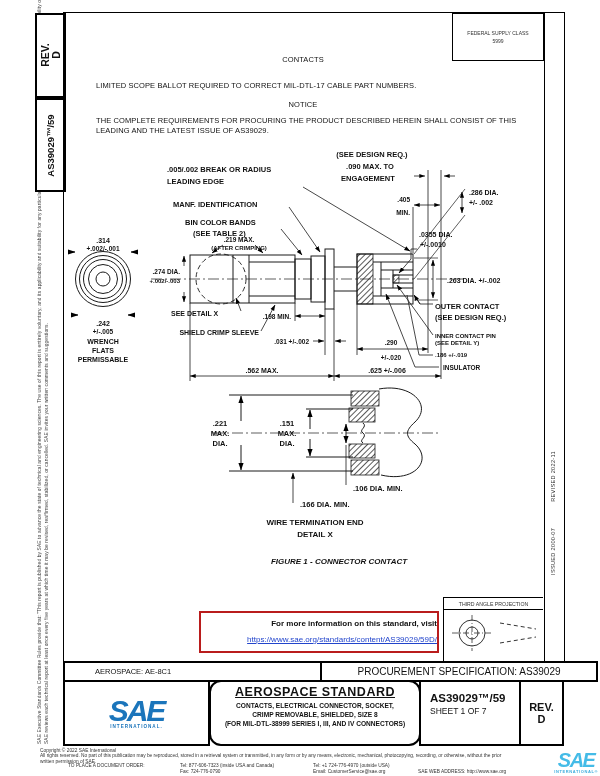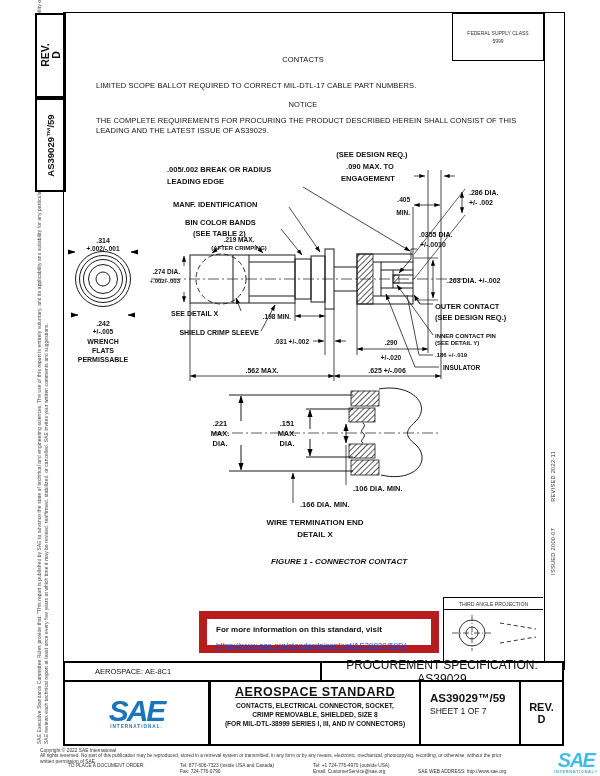--- a/index.html
+++ b/index.html
@@ -225,21 +225,21 @@
     <text class="t75" x="224" y="303" text-anchor="middle">DIA.</text>
     <text class="t75" x="290" y="348">.106 DIA. MIN.</text>
     <text class="t75" x="237" y="364">.166 DIA. MIN.</text>
     <text class="t8" style="font-size:8px" x="252" y="382" text-anchor="middle">WIRE TERMINATION END</text>
     <text class="t8" style="font-size:8px" x="252" y="394" text-anchor="middle">DETAIL X</text>
   </g>
 </svg>
 
 <div class="abs ctr" style="left:63px;top:557px;width:466px;font-size:8px;font-weight:bold;font-style:italic;margin-left:43px;">FIGURE 1 - CONNECTOR CONTACT</div>
 
-<div class="abs" style="left:199px;top:611px;width:240px;height:42px;border:8px solid #b91c1c;box-sizing:border-box;padding:6px 0 0 9px;">
+<div class="abs" style="left:199px;top:611px;width:240px;height:42px;border:2px solid #b91c1c;box-sizing:border-box;padding:6px 0 0 9px;text-align:right;">
   <div style="font-size:8px;font-weight:bold;">For more information on this standard, visit</div>
   <a href="#" class="stdlink" style="font-size:8px;">https://www.sae.org/standards/content/AS39029/59D/</a>
 </div>
 
 <div class="abs" style="left:443px;top:597px;width:100px;height:71px;border-top:1.4px solid #000;border-left:1.4px solid #000;box-sizing:border-box;">
   <div class="ctr" style="font-size:5.2px;padding:3px 0 2px 0;border-bottom:1px solid #000;color:#333;">THIRD ANGLE PROJECTION</div>
   <svg width="98" height="46" viewBox="0 0 98 46">
     <g stroke="#333" fill="none" stroke-width="1">
       <circle cx="28" cy="23" r="13"></circle>
       <circle cx="28" cy="23" r="6"></circle>
@@ -247,29 +247,29 @@
       <line x1="28" y1="5" x2="28" y2="41" stroke-dasharray="6 2 1 2" stroke-width="0.8"></line>
       <line x1="56" y1="13" x2="92" y2="19" stroke-dasharray="4 3"></line>
       <line x1="56" y1="33" x2="92" y2="27" stroke-dasharray="4 3"></line>
     </g>
   </svg>
 </div>
 
 <div class="cell" style="left:63px;top:661px;width:259px;height:21px;display:flex;align-items:center;padding-left:30px;font-size:7.5px;">
   <span>AEROSPACE:  AE-8C1</span>
 </div>
-<div class="cell ctr" style="left:320px;top:661px;width:244px;height:21px;display:flex;align-items:center;justify-content:center;font-size:12px;">
+<div class="cell ctr" style="left:320px;top:661px;width:278px;height:21px;display:flex;align-items:center;justify-content:center;font-size:10px;">
   <span>PROCUREMENT SPECIFICATION: AS39029</span>
 </div>
 
 <div class="cell" style="left:63px;top:680px;width:147px;height:66px;display:flex;flex-direction:column;align-items:center;justify-content:center;">
   <div style="font-style:italic;font-weight:900;font-size:30px;line-height:0.9;color:#1b75bb;letter-spacing:-2px;">SAE</div>
   <div style="font-size:4.6px;color:#1b75bb;font-weight:bold;letter-spacing:1px;">INTERNATIONAL.</div>
 </div>
-<div class="cell ctr" style="left:209px;top:680px;width:212px;height:66px;padding-top:3px;">
+<div class="cell ctr" style="left:209px;top:680px;width:212px;height:66px;padding-top:3px;border-radius:12px;">
   <div style="font-size:12.5px;font-weight:bold;text-decoration:underline;letter-spacing:.5px;">AEROSPACE STANDARD</div>
   <div style="font-size:6.6px;font-weight:bold;margin-top:3px;line-height:1.35;">
     <div>CONTACTS, ELECTRICAL CONNECTOR, SOCKET,</div>
     <div>CRIMP REMOVABLE, SHIELDED, SIZE 8</div>
     <div>(FOR MIL-DTL-38999 SERIES I, III, AND IV CONNECTORS)</div>
   </div>
 </div>
 <div class="cell" style="left:419px;top:680px;width:102px;height:66px;padding:10px 0 0 9px;">
   <div style="font-size:11.5px;font-weight:bold;">AS39029™/59</div>
   <div style="font-size:8.5px;margin-top:2px;">SHEET 1 OF 7</div>

